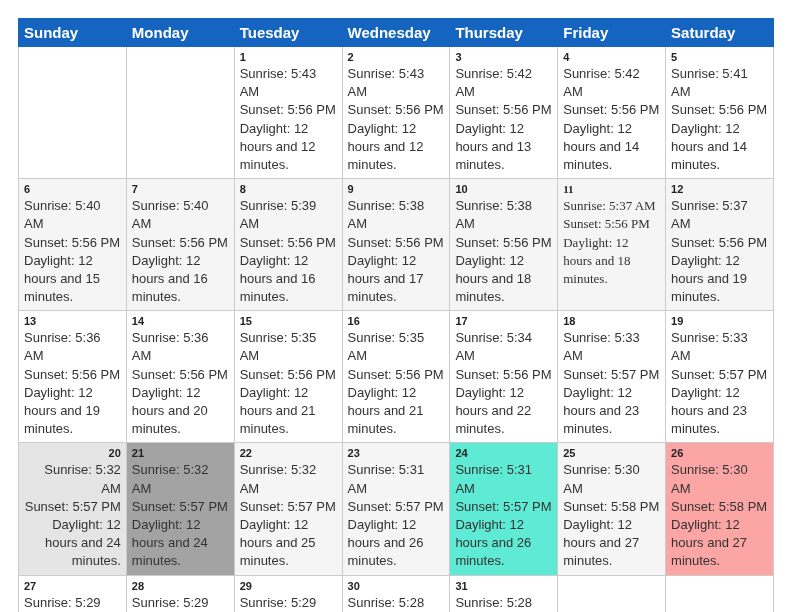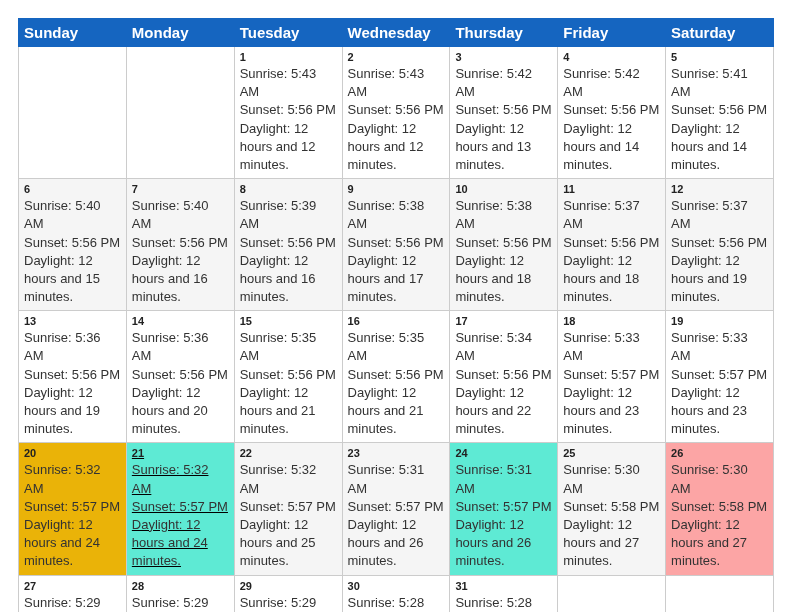--- a/index.html
+++ b/index.html
@@ -142,21 +142,21 @@
             <div class="day-info">Sunrise: 5:39 AM<br>Sunset: 5:56 PM<br>Daylight: 12 hours and 16 minutes.</div>
           </td>
           <td style="background: rgb(245, 245, 245);">
             <span class="day-num">9</span>
             <div class="day-info">Sunrise: 5:38 AM<br>Sunset: 5:56 PM<br>Daylight: 12 hours and 17 minutes.</div>
           </td>
           <td style="background: rgb(245, 245, 245); margin-top: 12px;">
             <span class="day-num">10</span>
             <div class="day-info">Sunrise: 5:38 AM<br>Sunset: 5:56 PM<br>Daylight: 12 hours and 18 minutes.</div>
           </td>
-          <td style="background: rgb(245, 245, 245);">
+          <td style="background: rgb(245, 245, 245); font-family: Liberation Serif, serif;">
             <span class="day-num">11</span>
             <div class="day-info">Sunrise: 5:37 AM<br>Sunset: 5:56 PM<br>Daylight: 12 hours and 18 minutes.</div>
           </td>
           <td style="background: rgb(245, 245, 245);">
             <span class="day-num">12</span>
             <div class="day-info">Sunrise: 5:37 AM<br>Sunset: 5:56 PM<br>Daylight: 12 hours and 19 minutes.</div>
           </td>
         </tr>
         <tr>
           <td>
@@ -182,25 +182,25 @@
           <td>
             <span class="day-num">18</span>
             <div class="day-info">Sunrise: 5:33 AM<br>Sunset: 5:57 PM<br>Daylight: 12 hours and 23 minutes.</div>
           </td>
           <td>
             <span class="day-num">19</span>
             <div class="day-info">Sunrise: 5:33 AM<br>Sunset: 5:57 PM<br>Daylight: 12 hours and 23 minutes.</div>
           </td>
         </tr>
         <tr>
-          <td style="background: #eab308;">
+          <td style="background: #e5e5e5; text-align: right;">
             <span class="day-num">20</span>
             <div class="day-info">Sunrise: 5:32 AM<br>Sunset: 5:57 PM<br>Daylight: 12 hours and 24 minutes.</div>
           </td>
-          <td style="background: #5eead4; text-decoration: underline;">
+          <td style="background: #a3a3a3;">
             <span class="day-num">21</span>
             <div class="day-info">Sunrise: 5:32 AM<br>Sunset: 5:57 PM<br>Daylight: 12 hours and 24 minutes.</div>
           </td>
           <td style="background: rgb(245, 245, 245);">
             <span class="day-num">22</span>
             <div class="day-info">Sunrise: 5:32 AM<br>Sunset: 5:57 PM<br>Daylight: 12 hours and 25 minutes.</div>
           </td>
           <td style="background: rgb(245, 245, 245);">
             <span class="day-num">23</span>
             <div class="day-info">Sunrise: 5:31 AM<br>Sunset: 5:57 PM<br>Daylight: 12 hours and 26 minutes.</div>

